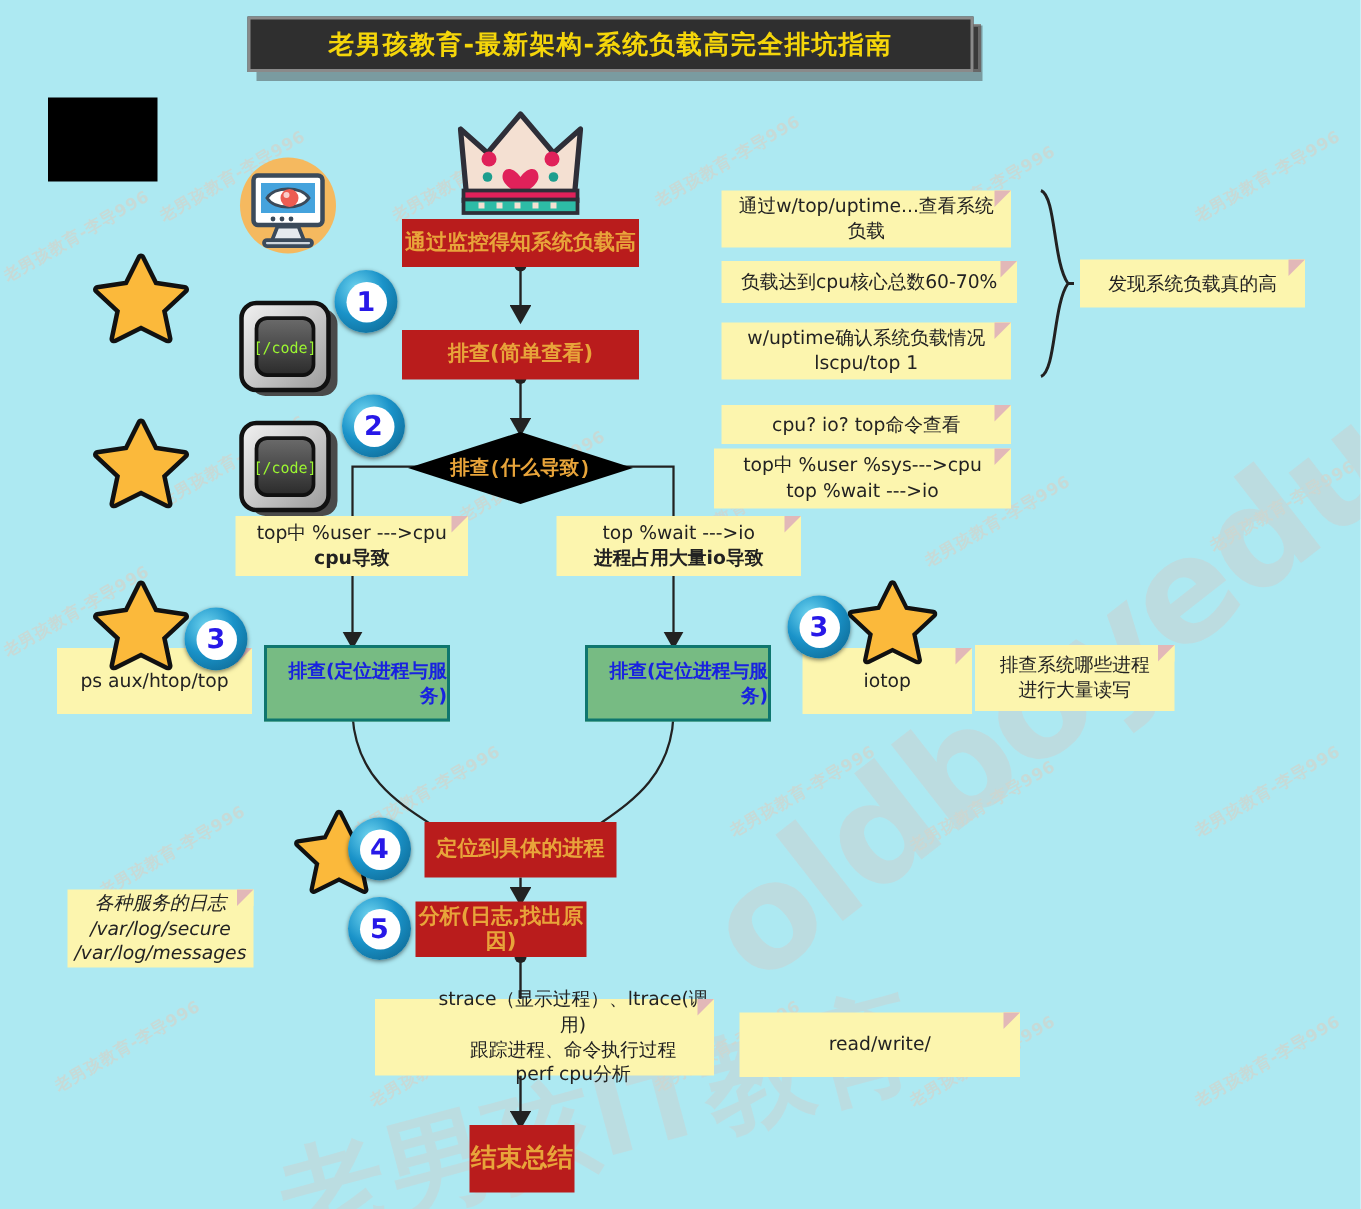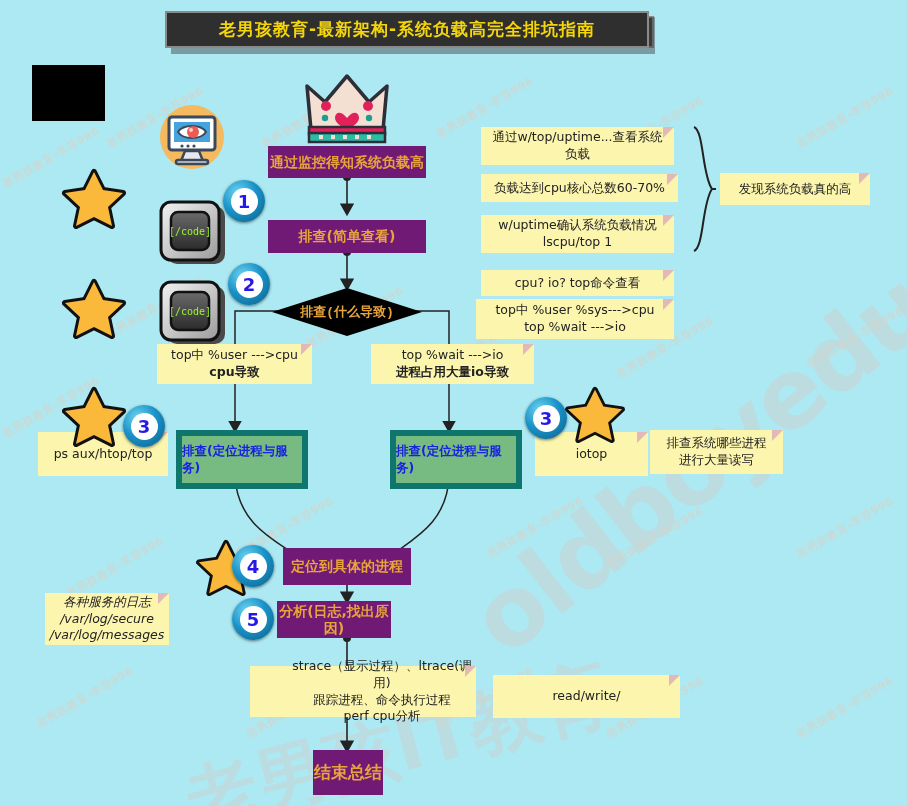--- a/index.html
+++ b/index.html
@@ -61,36 +61,36 @@
   #banner .t{
     color:#f5d60a;font-size:17px;font-weight:700;letter-spacing:1px;
   }
   #banner-tab{
     left:637px;top:16px;width:13px;height:28px;
     background:#3a3a3a;border:2px solid #8a8a8a;z-index:5;
   }
 
   
   .node{
-    background:#701a75;
+    background:#b91c1c;
     color:#e8a43a;
     font-weight:700;
     display:flex;align-items:center;justify-content:center;
     text-align:center;
     z-index:5;
     font-size:14px;
     line-height:1.15;
   }
   .green{
     background:#77bb83;
-    border:6px solid #0f766e;
+    border:2px solid #0f766e;
     color:#1822e0;
     font-weight:700;
     display:flex;align-items:center;justify-content:center;
-    text-align:left;
+    text-align:right;
     font-size:12.5px;
     z-index:5;
   }
   .diamond-wrap{z-index:5;}
   .diamond-wrap svg{display:block;}
   .diamond-label{
     position:absolute;inset:0;
     display:flex;align-items:center;justify-content:center;
     color:#e8a43a;font-weight:700;font-size:13px;
     pointer-events:none;

